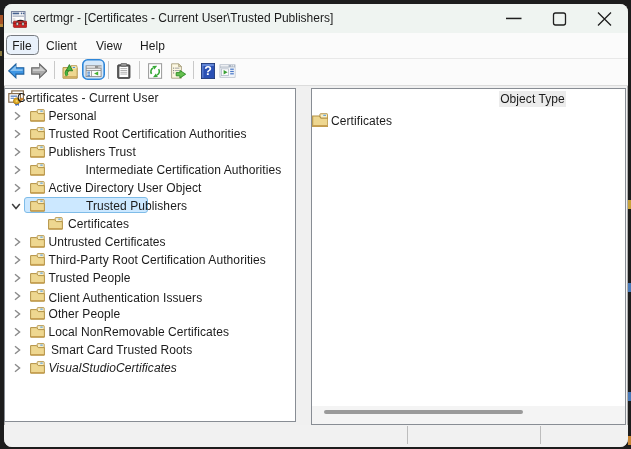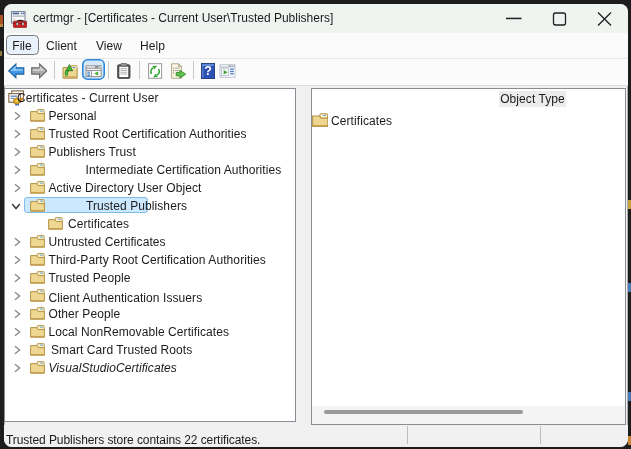--- a/index.html
+++ b/index.html
@@ -341,17 +341,16 @@
 <rect x="10.2" y="1.5" width="2.6" height="1.2" rx="0.5" fill="#6aa8dc"></rect>
 <path d="M0.6 2.6 h6 l1.6 2 h6.2 v7.6 h-13.8 z" fill="#eed790" stroke="#b39245" stroke-width="1"></path>
 <path d="M0.9 11.6 h13.2" stroke="#c8a052" stroke-width="1.4"></path>
 </svg>
 <div class="row" style="left:327px;top:108px;">Certificates</div>
 </div>
     <div style="position:absolute;left:308px;top:401.5px;width:313px;height:18px;background:#f4f4f4;"></div>
     <div style="position:absolute;left:320px;top:406px;width:199px;height:3.5px;background:#9a9a9a;border-radius:2px;"></div>
 
     <div class="statusbar"></div>
-    <div class="st-tx">Trusted Publishers store contains 22 certificates.</div>
     <div class="sdiv" style="left:403px;"></div>
     <div class="sdiv" style="left:536px;"></div>
   </div>
 </div>
 
 </body></html>

